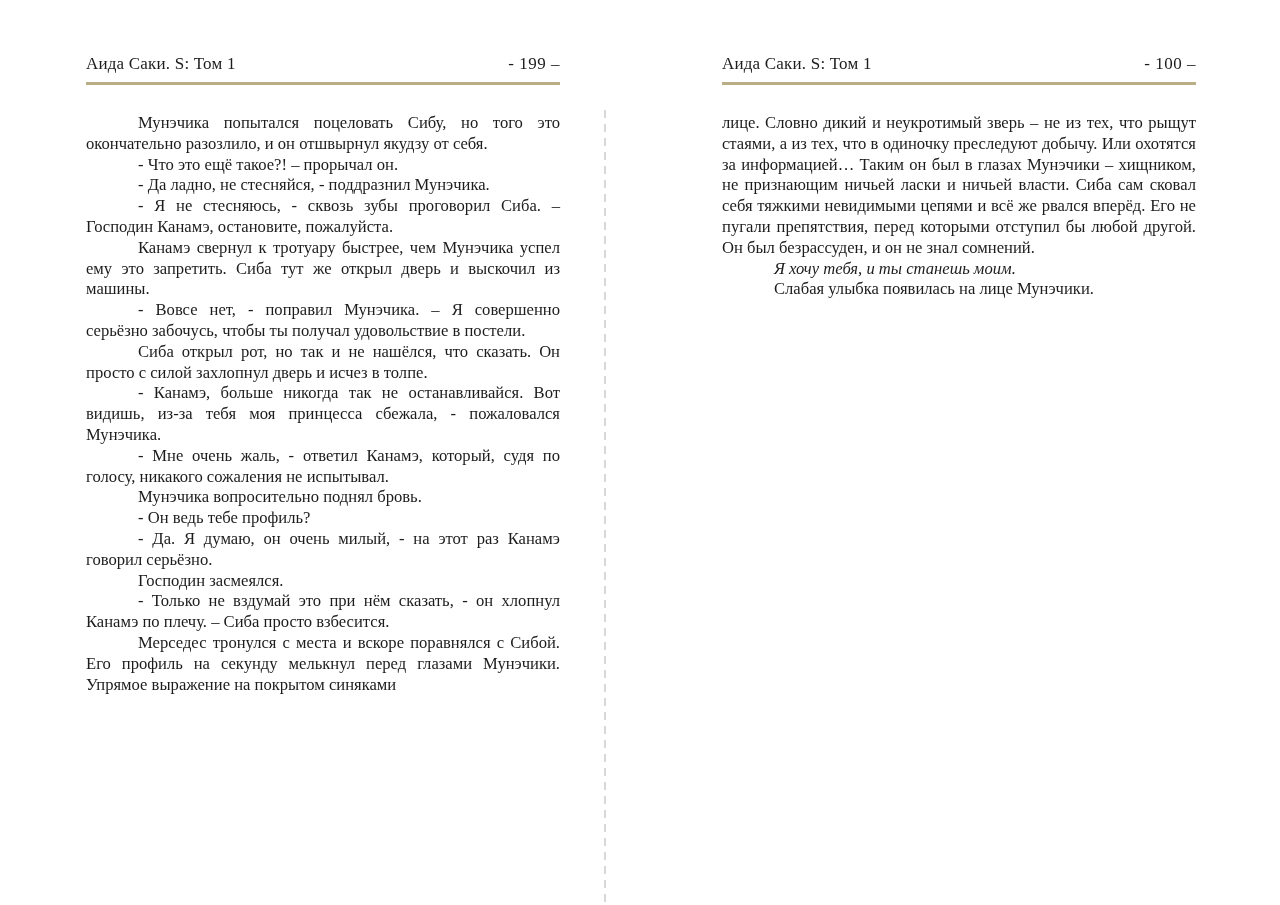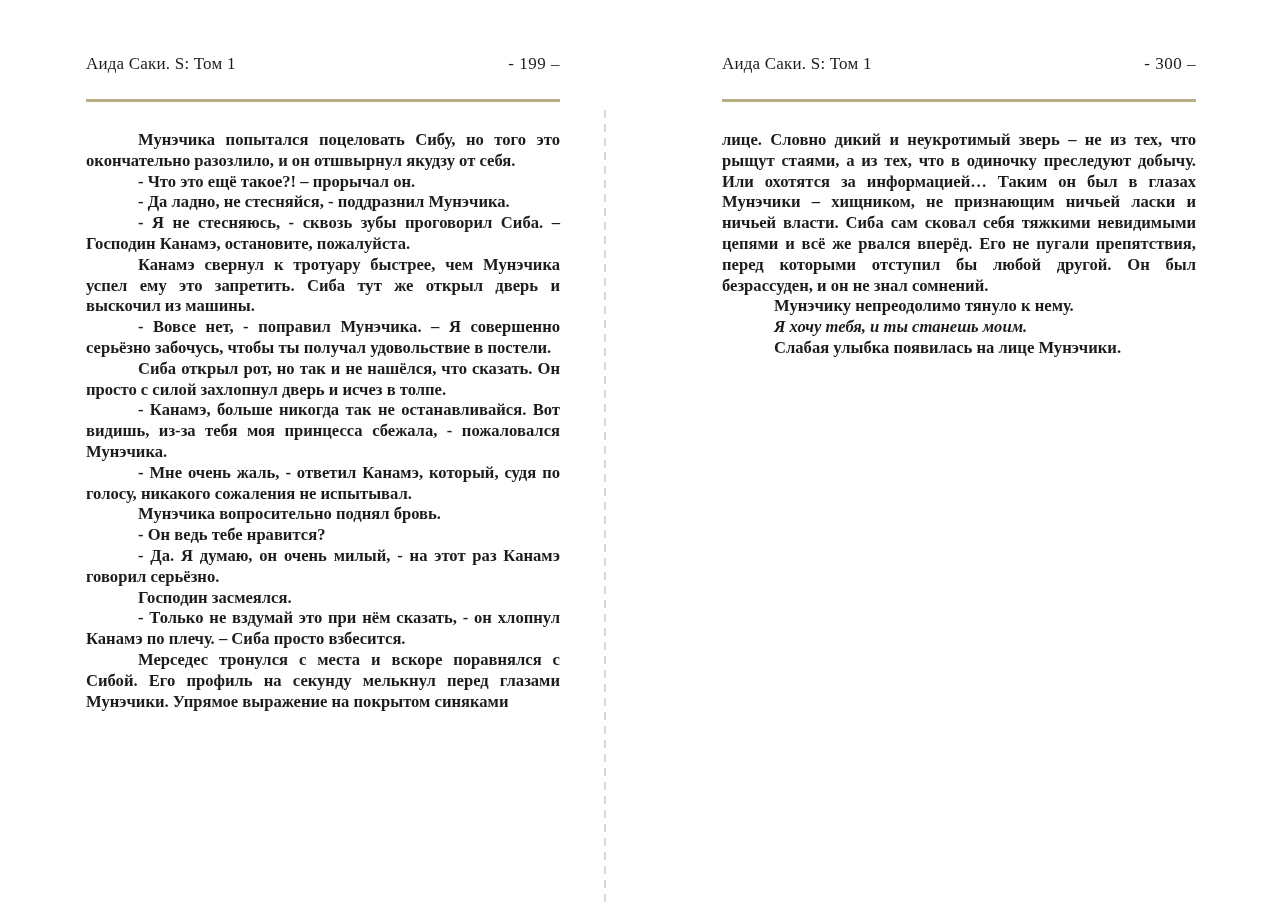--- a/index.html
+++ b/index.html
@@ -12,32 +12,32 @@
     overflow: hidden;
   }
   .page { position: absolute; top: 54px; width: 474px; }
   .page-left  { left: 86px; }
   .page-right { left: 722px; }
   .page-header {
     display: flex;
     justify-content: space-between;
     align-items: baseline;
     font-size: 17px;
-    padding-bottom: 25px;
+    padding-bottom: 8px;
     border-bottom: 3px solid #b9ae85;
   }
   .page-header .title  { letter-spacing: 0.2px; }
   .page-header .pageno { letter-spacing: 0.5px; margin-left: 40px; }
   .page-body {
     margin-top: 28px;
     font-size: 16.6px;
     line-height: 20.8px;
     text-align: justify;
   }
-  p.para { margin: 0; padding: 0; text-indent: 52px; font-weight: bold; }
+  p.para { margin: 0; padding: 0; text-indent: 52px; }
   p.para.no-indent { text-indent: 0; }
   p.para.italic { font-style: italic; }
   .center-divider {
     position: absolute;
     left: 604px; top: 110px; bottom: 0;
     width: 2px;
     background: repeating-linear-gradient(
       to bottom,
       #d8d8d8 0px, #d8d8d8 8px,
       transparent 8px, transparent 14px
@@ -56,34 +56,33 @@
       <p class="para">Мунэчика попытался поцеловать Сибу, но того это окончательно разозлило, и он отшвырнул якудзу от себя.</p>
       <p class="para">- Что это ещё такое?! – прорычал он.</p>
       <p class="para">- Да ладно, не стесняйся, - поддразнил Мунэчика.</p>
       <p class="para">- Я не стесняюсь, - сквозь зубы проговорил Сиба. – Господин Канамэ, остановите, пожалуйста.</p>
       <p class="para">Канамэ свернул к тротуару быстрее, чем Мунэчика успел ему это запретить. Сиба тут же открыл дверь и выскочил из машины.</p>
       <p class="para">- Вовсе нет, - поправил Мунэчика. – Я совершенно серьёзно забочусь, чтобы ты получал удовольствие в постели.</p>
       <p class="para">Сиба открыл рот, но так и не нашёлся, что сказать. Он просто с силой захлопнул дверь и исчез в толпе.</p>
       <p class="para">- Канамэ, больше никогда так не останавливайся. Вот видишь, из-за тебя моя принцесса сбежала, - пожаловался Мунэчика.</p>
       <p class="para">- Мне очень жаль, - ответил Канамэ, который, судя по голосу, никакого сожаления не испытывал.</p>
       <p class="para">Мунэчика вопросительно поднял бровь.</p>
-      <p class="para">- Он ведь тебе нравится?</p>
+      <p class="para">- Он ведь тебе профиль?</p>
       <p class="para">- Да. Я думаю, он очень милый, - на этот раз Канамэ говорил серьёзно.</p>
       <p class="para">Господин засмеялся.</p>
       <p class="para">- Только не вздумай это при нём сказать, - он хлопнул Канамэ по плечу. – Сиба просто взбесится.</p>
       <p class="para">Мерседес тронулся с места и вскоре поравнялся с Сибой. Его профиль на секунду мелькнул перед глазами Мунэчики. Упрямое выражение на покрытом синяками</p>
     </div>
 </div>
 
 <div class="center-divider"></div>
 
 <div class="page page-right">
   <div class="page-header">
     <span class="title">Аида Саки. S: Том 1</span>
-    <span class="pageno">- 300 –</span>
+    <span class="pageno">- 100 –</span>
   </div>
   <div class="page-body">
       <p class="para no-indent">лице. Словно дикий и неукротимый зверь – не из тех, что рыщут стаями, а из тех, что в одиночку преследуют добычу. Или охотятся за информацией… Таким он был в глазах Мунэчики – хищником, не признающим ничьей ласки и ничьей власти. Сиба сам сковал себя тяжкими невидимыми цепями и всё же рвался вперёд. Его не пугали препятствия, перед которыми отступил бы любой другой. Он был безрассуден, и он не знал сомнений.</p>
-      <p class="para">Мунэчику непреодолимо тянуло к нему.</p>
       <p class="para italic">Я хочу тебя, и ты станешь моим.</p>
       <p class="para">Слабая улыбка появилась на лице Мунэчики.</p>
     </div>
 </div>
 
 </body></html>

